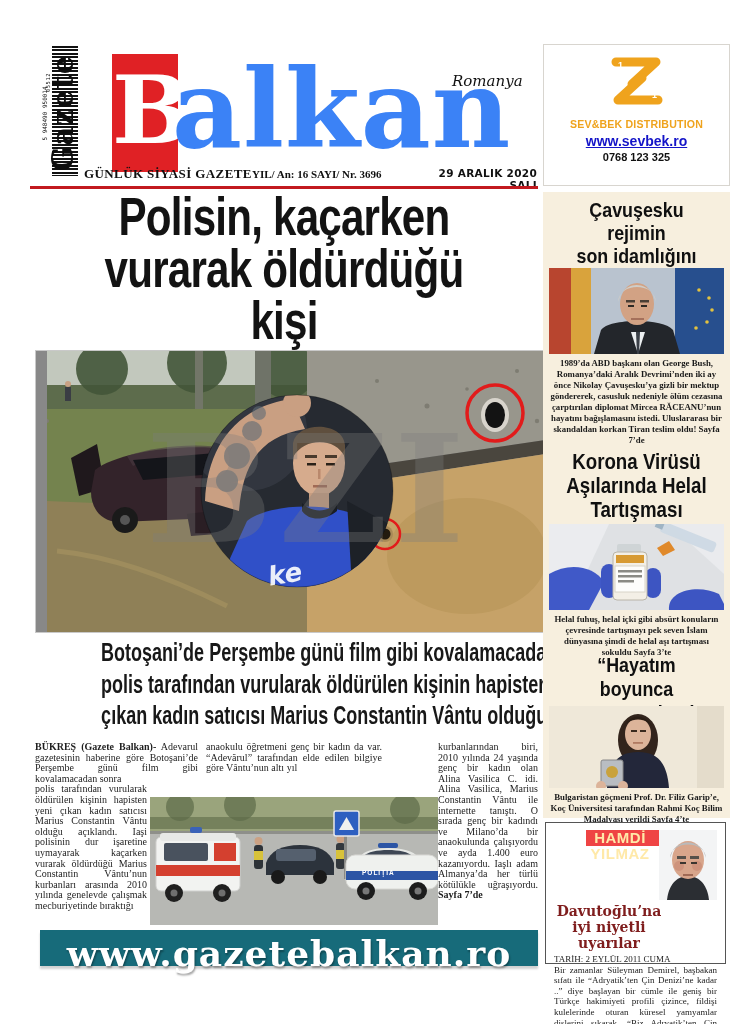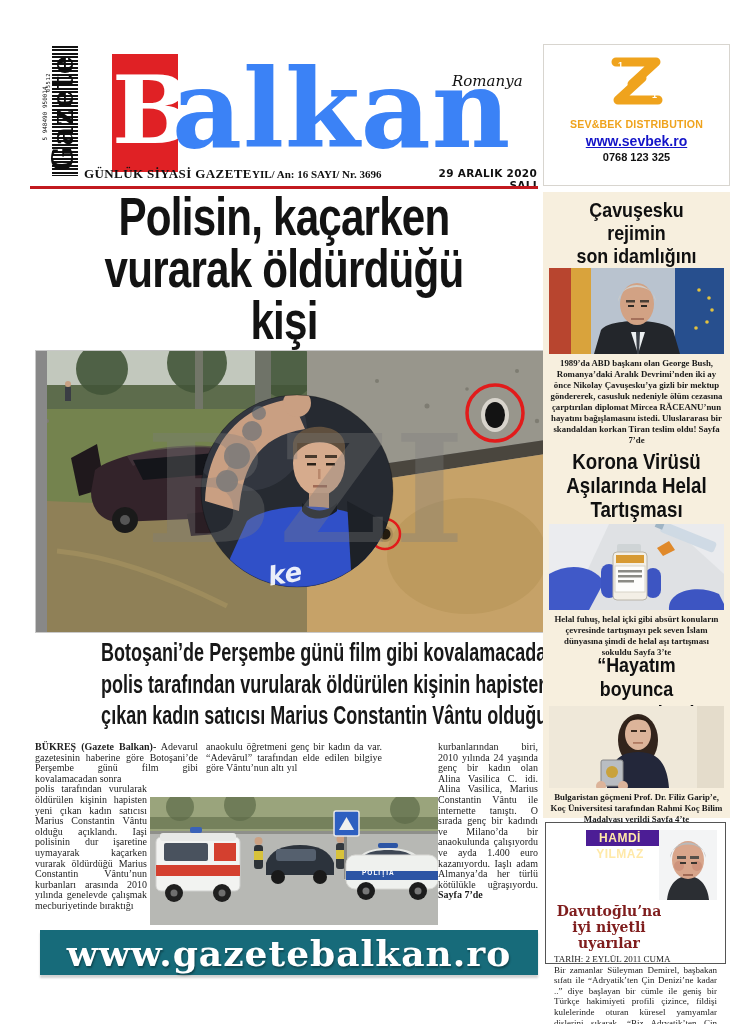--- a/index.html
+++ b/index.html
@@ -69,21 +69,21 @@
   .col2{left:206px;top:742px;width:176px;}
   .col3{left:388px;top:742px;width:150px;}
   .col3 .p2{margin-left:50px;width:100px;}
   .lead{font-weight:bold;}
   .pagetag{font-weight:bold;}
   .accident-photo{left:150px;top:797px;width:288px;height:128px;overflow:hidden;background:#b7b8b4;}
   .police-label{left:212px;top:72px;font-family:"Liberation Sans",sans-serif;font-weight:bold;
     font-size:6.5px;color:#fff;letter-spacing:1px;}
 
   
-  .teal-banner{left:40px;top:930px;width:498px;height:45px;background:#176b7a;
+  .teal-banner{left:40px;top:930px;width:498px;height:36px;background:#176b7a;
     box-shadow:0 3px 2px rgba(0,0,0,.18);text-align:center;}
   .teal-banner span{font-family:"DejaVu Serif",serif;font-weight:bold;font-size:36px;
     line-height:46px;color:#fff;letter-spacing:1px;text-shadow:1px 2px 2px rgba(0,0,0,.35);}
 
   
   .sidebar-bg{left:543px;top:192px;width:187px;height:626px;background:#f7efde;}
   .sb-title{left:546px;width:181px;text-align:center;font-family:"Liberation Sans",sans-serif;
     font-weight:800;color:#101010;}
   .sb-title div{transform:scaleX(.85);}
   .t1{top:198px;font-size:21px;line-height:23px;}
@@ -96,22 +96,22 @@
   .sb-cap{left:549px;width:175px;text-align:center;font-weight:bold;
     font-size:8.8px;line-height:11px;color:#1a1a1a;}
   .c1{top:358px;}
   .c2{top:614px;}
   .c3{top:792px;}
 
   
   .colbox{left:545px;top:822px;width:181px;height:142px;background:#fff;
     border:1px solid #555;padding:7px 8px;box-sizing:border-box;}
   .col-portrait{float:right;width:58px;height:70px;margin:0 0 3px 5px;}
-  .col-banner{width:106px;height:16px;background:#4c1d95;text-align:center;
-    font-family:"Liberation Sans",sans-serif;font-weight:bold;font-size:12px;
+  .col-banner{width:106px;height:16px;background:#ef4444;text-align:center;
+    font-family:"Liberation Sans",sans-serif;font-weight:bold;font-size:15px;
     line-height:16px;color:#ffe9a8;letter-spacing:.5px;margin-left:32px;}
   .col-title{margin-top:3px;width:110px;text-align:center;font-family:"DejaVu Serif",serif;
     font-weight:bold;font-size:14px;line-height:16px;color:#7f1d1d;}
   .col-date{margin-top:3px;font-size:9px;line-height:10.6px;color:#222;}
   .col-body{font-size:9px;line-height:10.6px;color:#222;text-align:justify;}
 </style>
 </head>
 <body>
 
 <div class="page">

